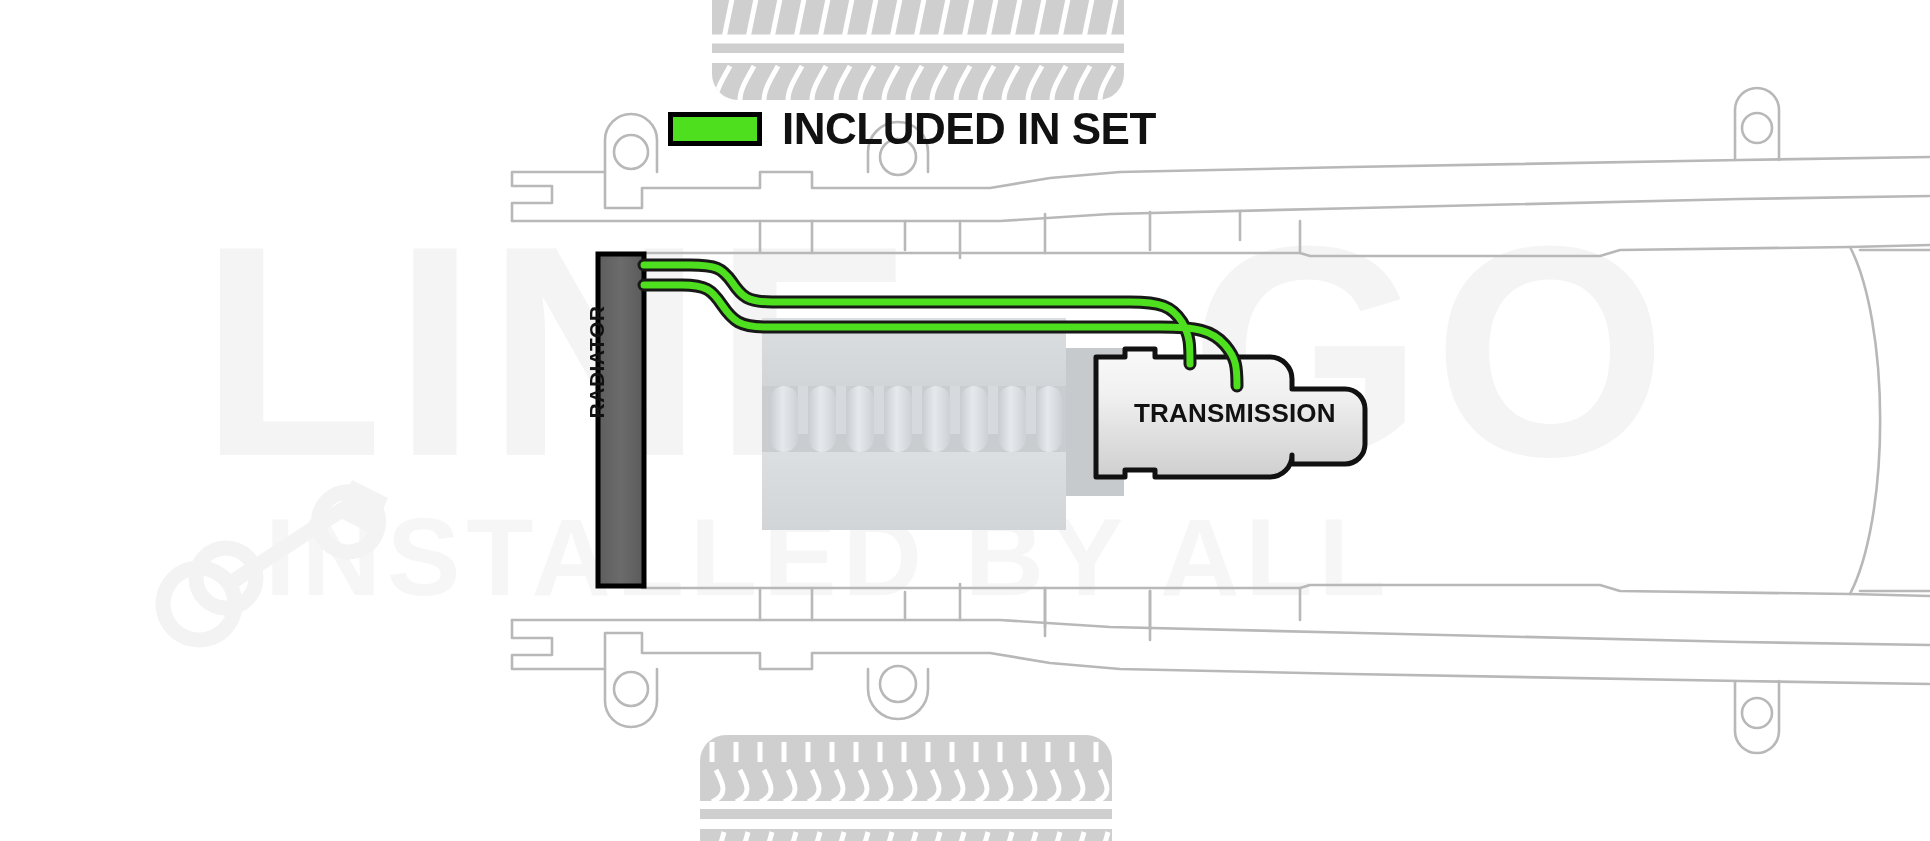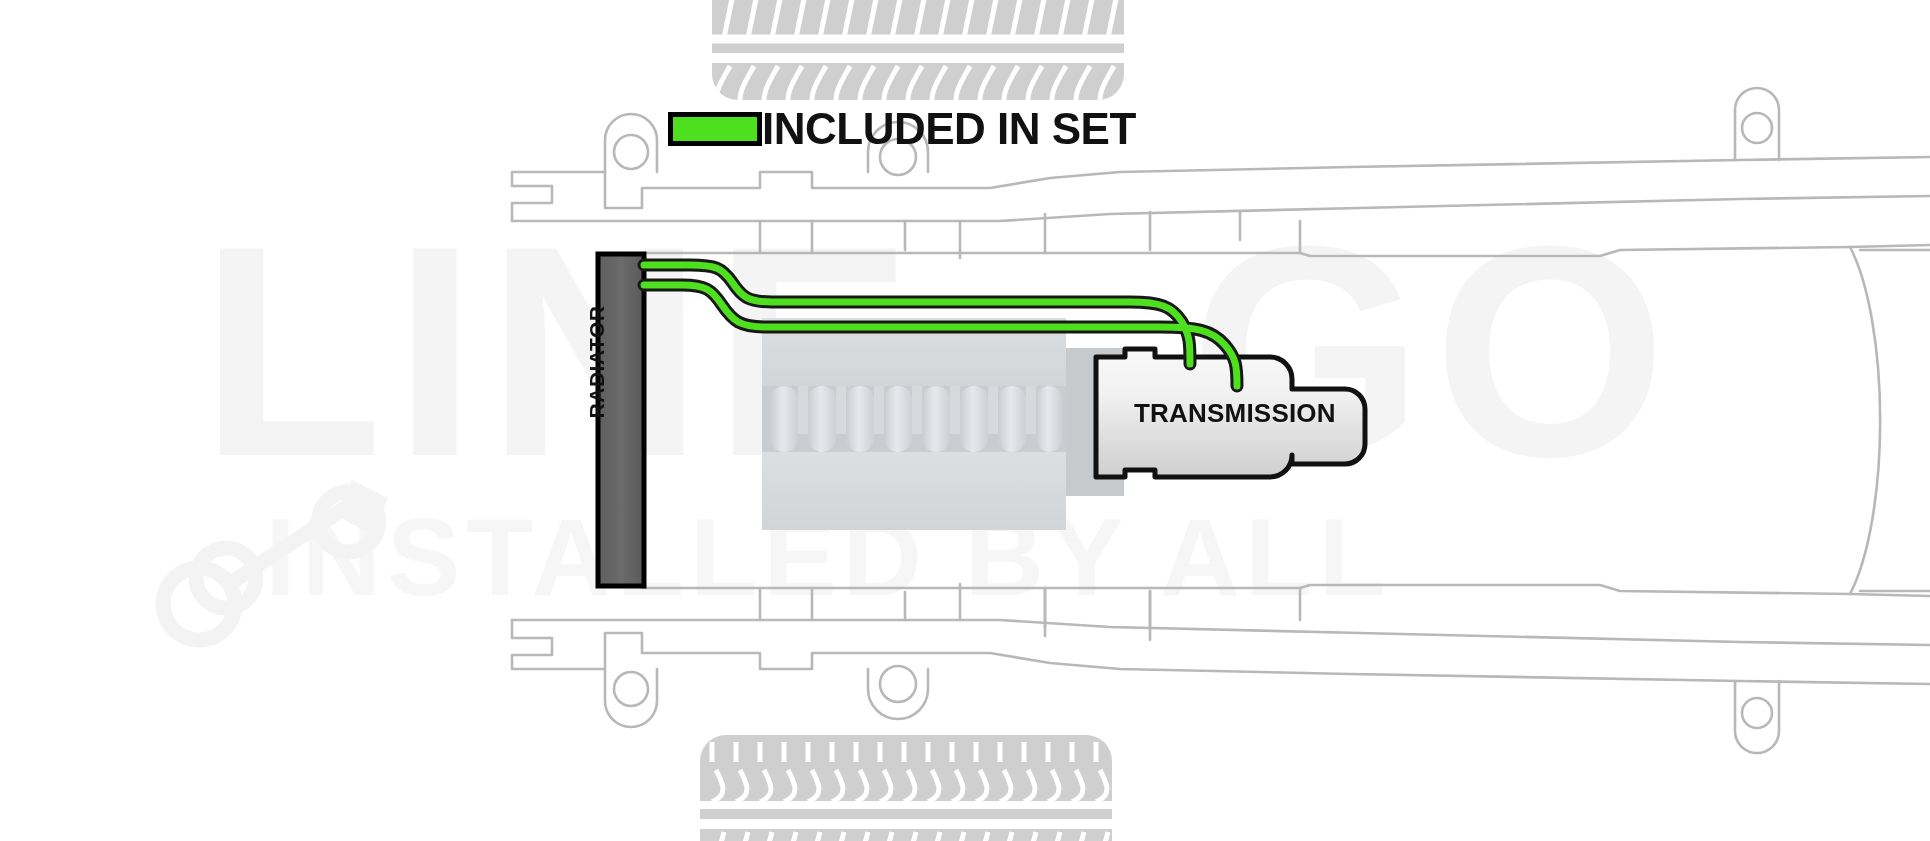--- a/index.html
+++ b/index.html
@@ -28,20 +28,21 @@
     height: 841px;
     display: block;
   }
   
   #legend {
     position: absolute;
     left: 668px;
     top: 107px;
     display: flex;
     align-items: center;
+    gap: 20px;
     z-index: 20;
   }
   #legend-swatch {
     width: 94px;
     height: 34px;
     background: #4ee01e;
     border: 5px solid #000000;
     box-sizing: border-box;
   }
   #legend-text {

